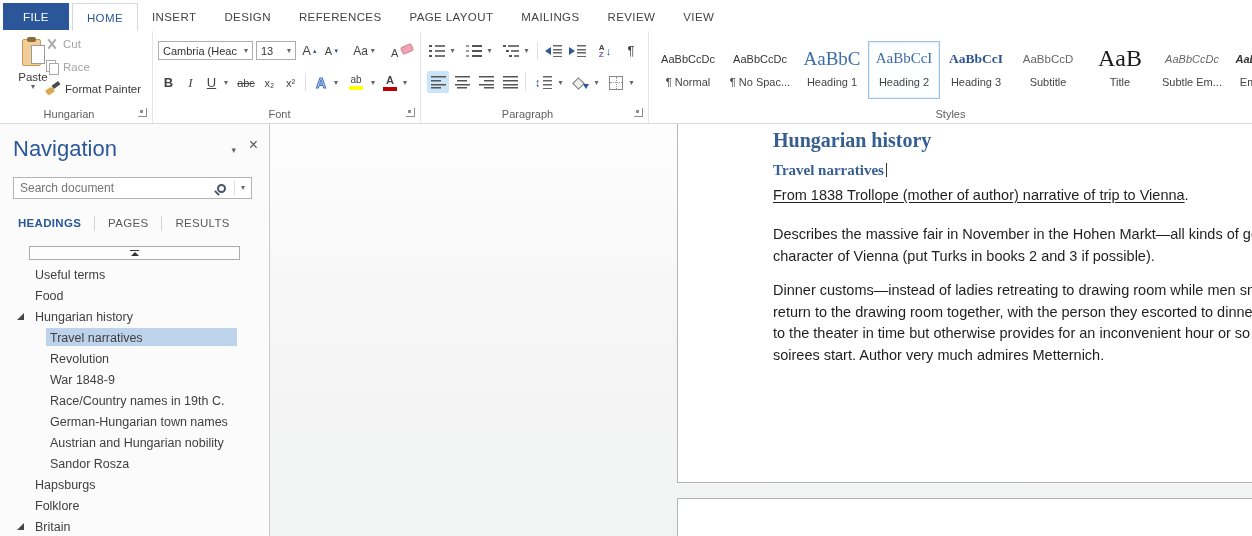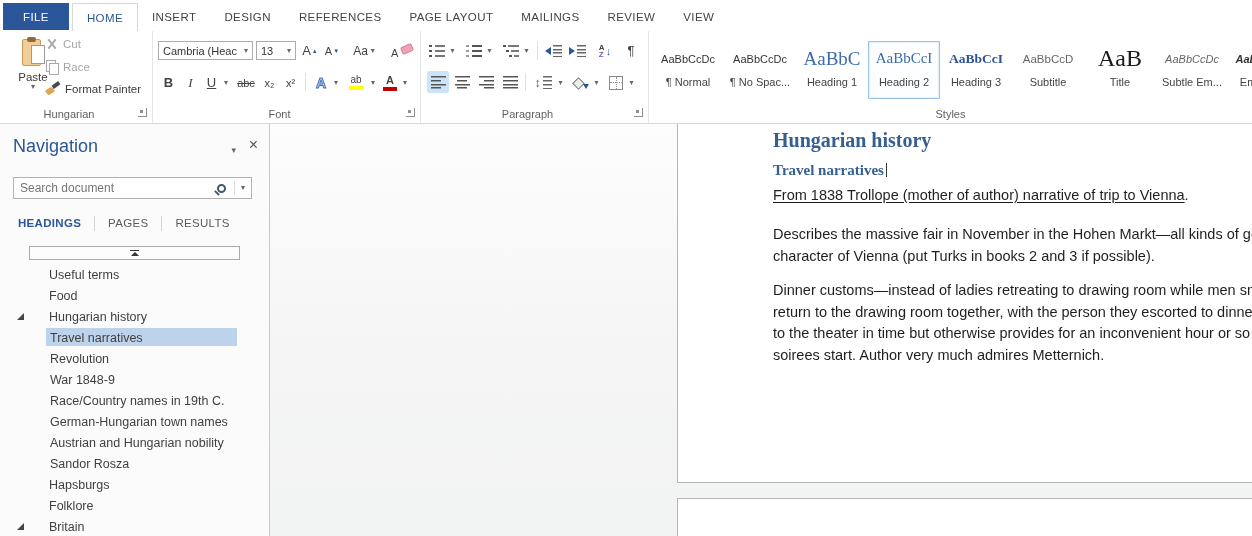--- a/index.html
+++ b/index.html
@@ -124,41 +124,41 @@
   .st-h1{font-family:"Liberation Serif",serif;font-size:19px;color:#3C6DA8}
   .st-h2{font-family:"Liberation Serif",serif;font-size:15px;color:#3C6DA8}
   .st-h3{font-family:"Liberation Serif",serif;font-size:13.5px;color:#2F5496;font-weight:600}
   .st-title{font-family:"Liberation Serif",serif;font-size:24px;color:#1A1A1A}
   .st-subtitle{font-size:11.5px;color:#666}
   .st-subtle{font-size:11px;color:#666;font-style:italic}
   .st-emphasis{font-size:11px;color:#333;font-style:italic;font-weight:600}
 
   
   #navpane{position:absolute;left:0;top:124px;width:270px;height:412px;background:#FBFBFB;border-right:1px solid #C9C9C9}
-  .nav-title{position:absolute;left:13px;top:12px;font-size:18px;color:#2B579A;font-weight:400}
+  .nav-title{position:absolute;left:13px;top:12px;font-size:22px;color:#2B579A;font-weight:400}
   .nav-opts{position:absolute;right:33px;top:21px;font-size:9px;color:#666}
   .nav-close{position:absolute;right:11px;top:13px;font-size:16px;color:#555;line-height:1}
   .search{position:absolute;left:13px;top:53px;width:239px;height:22px;background:#fff;border:1px solid #B3B3B3;display:flex;align-items:center}
   .search input{flex:1;min-width:0;border:none;outline:none;background:transparent;font-size:12px;color:#666;padding:0 6px;font-family:"Liberation Sans",sans-serif}
   .mag{position:relative;width:9px;height:9px;border:2px solid #44566E;border-radius:50%;margin-right:8px}
   .mag::after{content:'';position:absolute;left:-5px;top:6px;width:6px;height:2px;background:#44566E;transform:rotate(45deg)}
   .search .div{width:1px;height:14px;background:#DCDCDC}
   .search .sarrow{width:16px;text-align:center}
   .navtabs{position:absolute;left:0;top:88px;height:22px;display:flex;align-items:center}
   .ntab{font-size:11.5px;color:#5A5A5A;letter-spacing:.3px;padding:0 13px}
   .ntab:first-child{padding-left:18px;font-weight:bold;color:#2B579A}
   .navtabs .tsep{width:1px;height:15px;background:#D5D5D5}
   .scrolltop{position:absolute;left:29px;top:122px;width:211px;height:14px;border:1px solid #ABABAB;background:#FDFDFD;display:flex;align-items:center;justify-content:center}
   .stt{display:flex;flex-direction:column;align-items:center}
   .stt .bar{width:9px;height:1px;background:#333;margin-bottom:1px}
   .stt .tri{width:0;height:0;border-left:4px solid transparent;border-right:4px solid transparent;border-bottom:4px solid #333}
   .navlist{position:absolute;left:0;top:140px;right:1px;bottom:0;overflow:hidden}
   .nav-row{position:relative;height:21px;display:flex;align-items:center;font-size:12.5px;color:#3F3F3F}
   .nav-row .lab{position:relative;z-index:1;white-space:nowrap}
-  .nav-row.lvl1 .lab{margin-left:49px}
+  .nav-row.lvl1 .lab{margin-left:35px}
   .nav-row.lvl2 .lab{margin-left:50px}
   .nav-row .tri3{position:absolute;left:17px;top:7px;width:0;height:0;border-left:7px solid transparent;border-bottom:7px solid #444}
   .nav-row.selected::before{content:'';position:absolute;left:46px;right:31px;top:1px;bottom:2px;background:#BDD3EC}
 
   
   #docarea{position:absolute;left:270px;top:124px;right:0;bottom:0;background:linear-gradient(180deg,#FDFDFD 0%,#F5F5F5 55%,#F2F3F3 100%);overflow:hidden}
   .page1{position:absolute;left:407px;top:0;width:900px;height:359px;background:#fff;border:1px solid #B5B5B5;border-top:none}
   .page2{position:absolute;left:407px;top:374px;width:900px;height:60px;background:#fff;border:1px solid #B5B5B5;border-bottom:none}
   .pagecontent{position:absolute;left:95px;top:0;width:790px;overflow:hidden}
   .doc-h1{margin:5px 0 0;font-family:"Liberation Serif",serif;font-weight:600;font-size:20px;color:#365F91}

